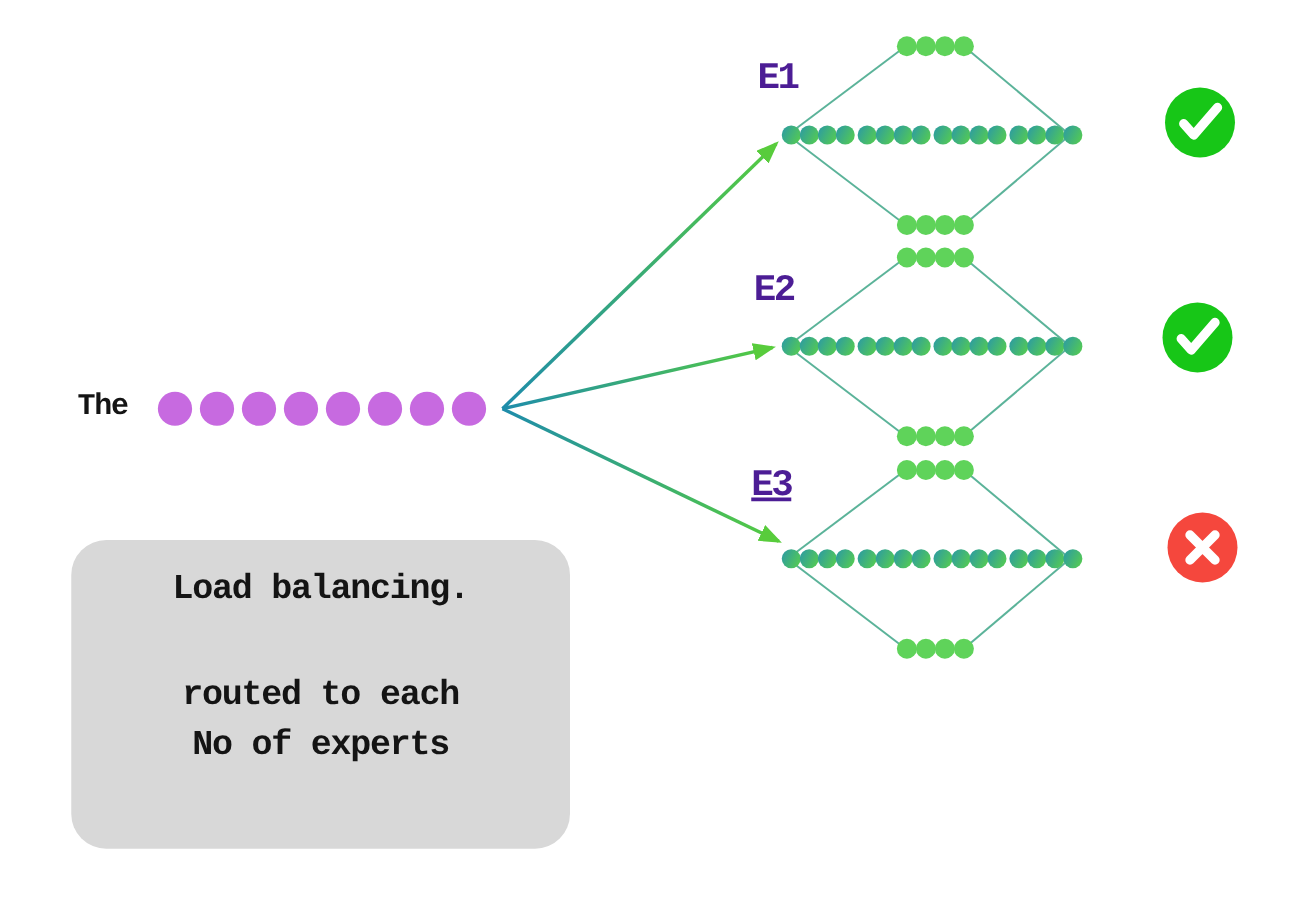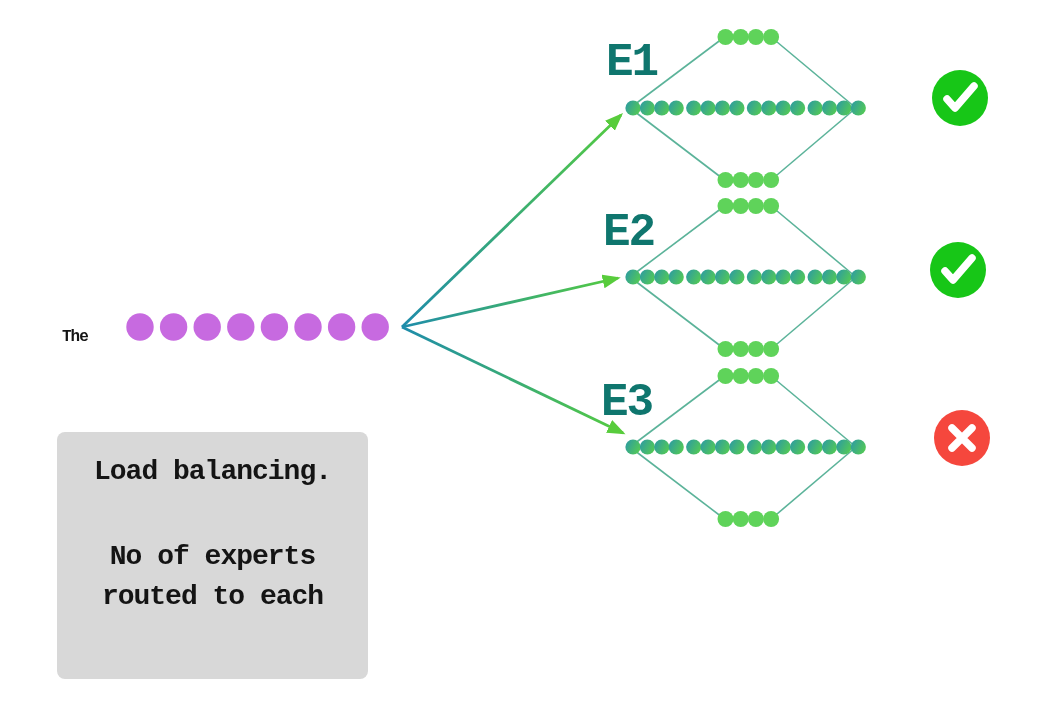--- a/index.html
+++ b/index.html
@@ -3,37 +3,37 @@
 <meta charset="utf-8">
 <title>Diagram</title>
 <style>
   html,body { margin:0; padding:0; background:#ffffff; }
   .canvas {
     position:relative; width:1042px; height:718px; background:#ffffff;
     overflow:hidden; font-family:"Liberation Mono", monospace; color:#141414;
   }
   svg.diagram { position:absolute; left:0; top:0; }
   .token-label {
-    position:absolute; left:62px; top:323px;
-    font-size:16px; font-weight:700; letter-spacing:-1px; line-height:28px;
+    position:absolute; left:62px; top:312px;
+    font-size:24px; font-weight:700; letter-spacing:-1px; line-height:28px;
   }
   .expert-label {
-    position:absolute; font-size:46px; font-weight:700;
-    letter-spacing:-2px; line-height:34px; color:#0f766e;
+    position:absolute; font-size:30px; font-weight:700;
+    letter-spacing:-2px; line-height:34px; color:#4c1d95;
   }
   .expert-label.e0 { left:606px; top:46px; }
   .expert-label.e1 { left:603px; top:216px; }
-  .expert-label.e2 { left:601px; top:386px; }
+  .expert-label.e2 { left:601px; top:372px;text-decoration:underline; }
   .status-icon { position:absolute; width:58px; height:58px; }
   .status-icon.e0 { left:931px; top:69px; }
   .status-icon.e1 { left:929px; top:241px; }
   .status-icon.e2 { left:933px; top:409px; }
   .note-box {
-    position:absolute; left:57px; top:432px; width:311px; height:247px;
-    background:#d8d8d8; border-radius:8px; box-sizing:border-box;
+    position:absolute; left:57px; top:432px; width:399px; height:247px;
+    background:#d8d8d8; border-radius:28px; box-sizing:border-box;
     display:flex; flex-direction:column; align-items:center; padding-top:20px;
     font-size:28px; font-weight:700; letter-spacing:-1px; line-height:40px;
     text-align:center;
   }
   .note-title { margin-bottom:45px; }
 </style>
 </head>
 <body>
 
 <div class="canvas">
@@ -179,17 +179,17 @@
         <circle cx="0" cy="0" r="28" fill="#17c617"></circle>
         <path d="M -13 1 L -5 10 L 14 -12" fill="none" stroke="#ffffff" stroke-width="7.5" stroke-linecap="round" stroke-linejoin="round"></path>
       </svg></div>
   <div class="status-icon e2" id="status-2"><svg width="58" height="58" viewBox="-29 -29 58 58">
         <circle cx="0" cy="0" r="28" fill="#f5473d"></circle>
         <path d="M -10 -10 L 10 10 M 10 -10 L -10 10" fill="none" stroke="#ffffff" stroke-width="7.5" stroke-linecap="round"></path>
       </svg></div>
 
   <div class="note-box">
     <div class="note-title">Load balancing.</div>
+    <div>routed to each</div>
     <div>No of experts</div>
-    <div>routed to each</div>
   </div>
 
 </div>
 
 </body></html>

